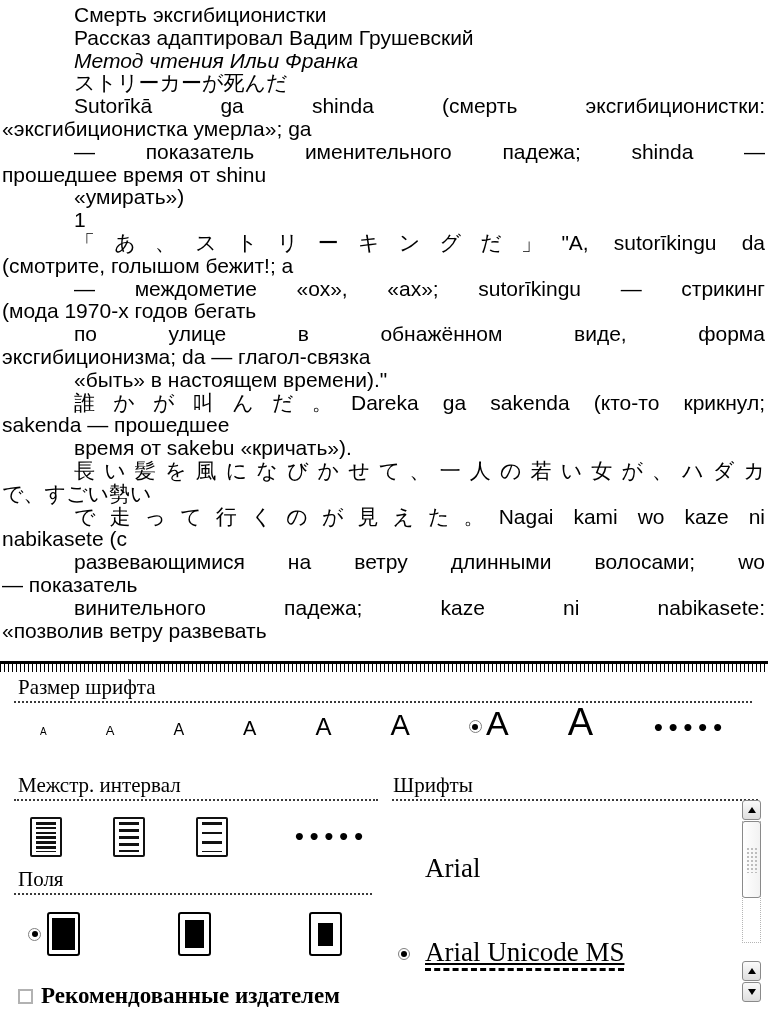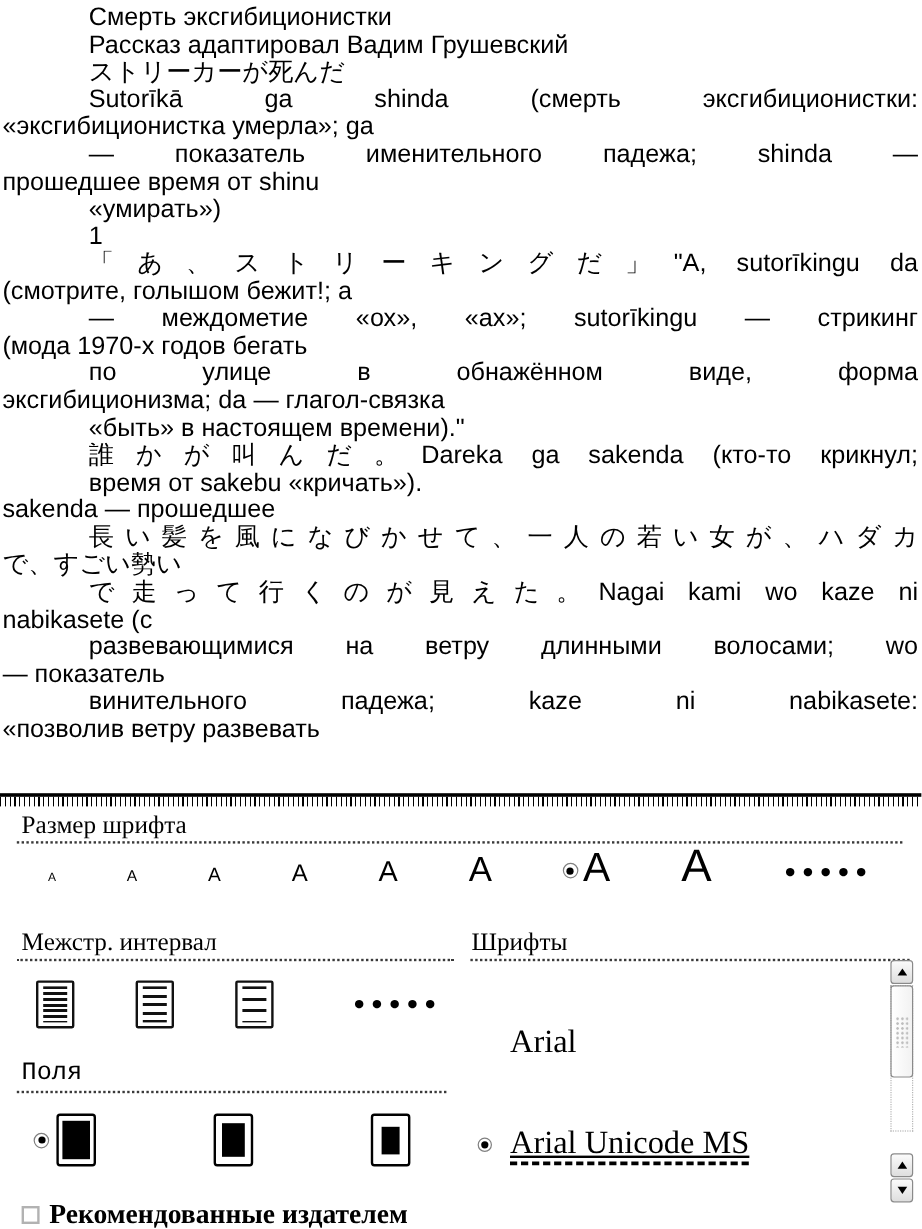--- a/index.html
+++ b/index.html
@@ -127,20 +127,21 @@
 </head>
 <body>
 
 <div class="reader">
 
 
     <div class="line indent">Смерть эксгибиционистки</div>
 
     <div class="line indent">Рассказ адаптировал Вадим Грушевский</div>
 
+    <div class="line indent italic">Метод чтения Ильи Франка</div>
 
     <div class="line indent">ストリーカーが死んだ</div>
 
     <div class="line indent just">Sutorīkā ga shinda (смерть эксгибиционистки:</div>
 
     <div class="line">«эксгибиционистка умерла»; ga</div>
 
     <div class="line indent just">— показатель именительного падежа; shinda —</div>
 
     <div class="line">прошедшее время от shinu</div>
@@ -158,23 +159,23 @@
     <div class="line">(мода 1970-х годов бегать</div>
 
     <div class="line indent just">по улице в обнажённом виде, форма</div>
 
     <div class="line">эксгибиционизма; da — глагол-связка</div>
 
     <div class="line indent">«быть» в настоящем времени)."</div>
 
     <div class="line indent just">誰かが叫んだ。Dareka ga sakenda (кто-то крикнул;</div>
 
+    <div class="line">sakenda — прошедшее</div>
+
     <div class="line indent">время от sakebu «кричать»).</div>
-
-    <div class="line">sakenda — прошедшее</div>
 
     <div class="line indent just">長い髪を風になびかせて、一人の若い女が、ハダカ</div>
 
     <div class="line">で、すごい勢い</div>
 
     <div class="line indent just">で走って行くのが見えた。Nagai kami wo kaze ni</div>
 
     <div class="line">nabikasete (с</div>
 
     <div class="line indent just">развевающимися на ветру длинными волосами; wo</div>
@@ -257,21 +258,21 @@
               <i></i>
             </span>
           
             <span class="ls-icon ls-sparse">
               <i></i>
             </span>
           </span>
         <span class="more-dots">•••••</span>
       </div>
 
-      <div class="sec-header" style="margin-top:24px;font-family:Liberation Mono, monospace;">Поля</div>
+      <div class="sec-header" style="margin-top:8px;">Поля</div>
       <div class="dotted" style="margin-right:13px;"></div>
 
       <div class="margins-row">
 
           <span class="margin-option selected">
             <span class="radio"></span>
             <span class="pg-icon m-narrow">
               <i></i>
             </span>
           </span>

